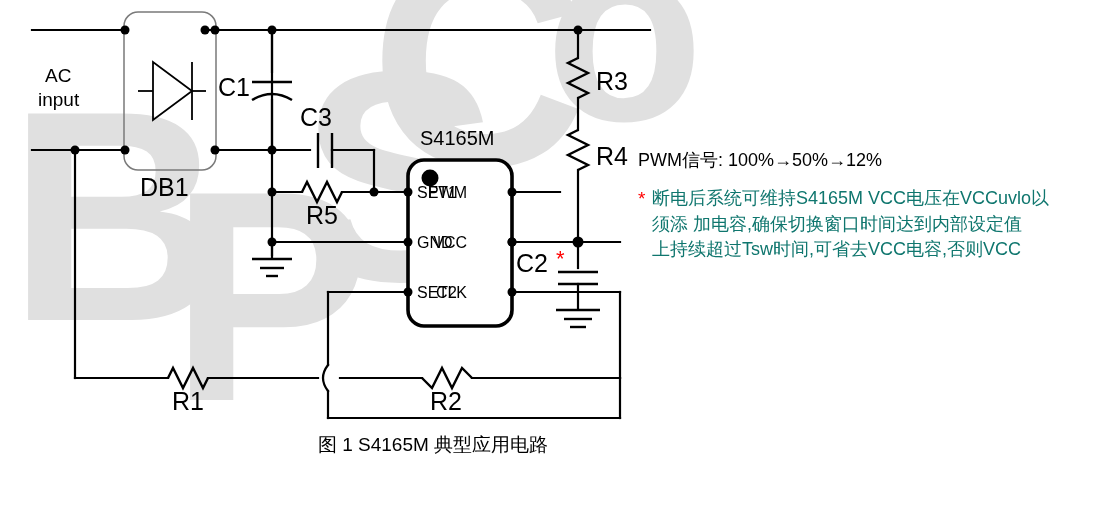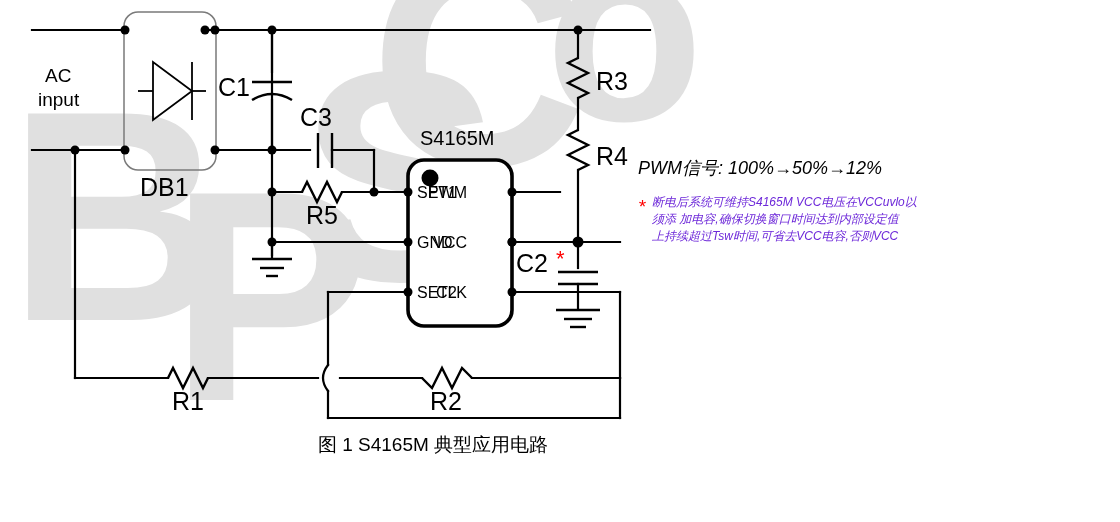--- a/index.html
+++ b/index.html
@@ -79,45 +79,44 @@
     fill: #000000;
   }
   .star {
     font-family: "Liberation Sans", "DejaVu Sans", sans-serif;
     font-size: 22px;
     fill: #ff0000;
   }
   .note-block {
     position: absolute;
     left: 638px;
-    top: 156px;
+    top: 148px;
     width: 482px;
-    font-style: italic;
   }
   .note-pwm {
     font-size: 18px;
     color: #000000;
     white-space: nowrap;
     letter-spacing: 0px;
   }
   .note-star-row {
     position: relative;
     margin-top: 14px;
   }
   .note-asterisk {
     position: absolute;
     left: 0px;
     top: 2px;
     color: #ff0000;
     font-size: 19px;
   }
   .note-lines {
     margin-left: 14px;
-    font-size: 12px;
-    color: #6d28d9;
+    font-size: 18px;
+    color: #0f766e;
     line-height: 1.42;
     white-space: nowrap;
   }
   .caption {
     position: absolute;
     left: 0px;
     top: 432px;
     width: 1120px;
     text-align: center;
     font-size: 19px;

